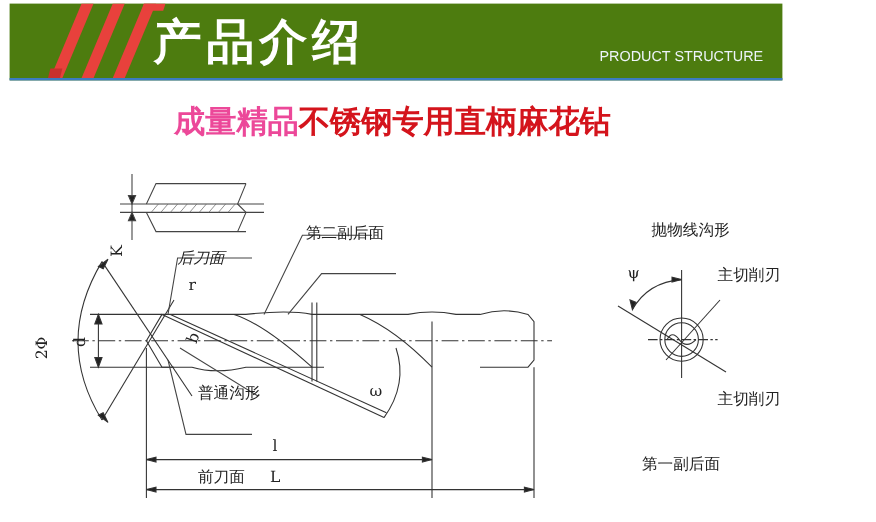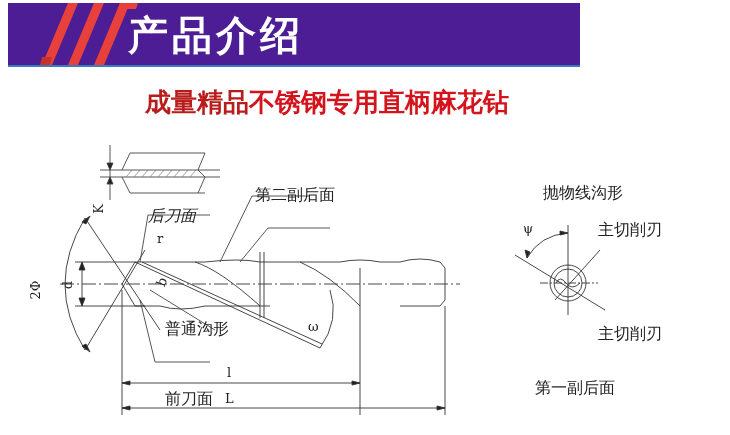--- a/index.html
+++ b/index.html
@@ -1,39 +1,40 @@
 <!DOCTYPE html>
 <html><head>
 <meta charset="utf-8">
 <style>
   html, body { margin: 0; padding: 0; background: #ffffff; }
   body { width: 730px; height: 435px; position: relative; overflow: hidden; font-family: "DejaVu Sans", sans-serif; }
-  .banner { position: absolute; left: 8px; top: 3px; width: 572px; height: 62px; background: #4c1d95; border-bottom: 2px solid #3b7cc0; }
+  .banner { position: absolute; left: 8px; top: 3px; width: 644px; height: 62px; background: #4d7c0f; border-bottom: 2px solid #3b7cc0; }
   .banner-title { position: absolute; left: 120px; top: 6px; font-size: 40px; font-weight: bold; color: #ffffff; letter-spacing: 4px; line-height: 52px; }
   .banner-sub { position: absolute; right: 16px; top: 36px; font-family: "Liberation Sans", sans-serif; font-size: 12px; color: #eef4fb; line-height: 16px; }
   .logo { position: absolute; left: 30px; top: 0px; width: 100px; height: 64px; }
   .headline { position: absolute; left: 145px; top: 86px; font-size: 26px; font-weight: bold; line-height: 32px; white-space: nowrap; }
-  .headline .dark { color: #b91c1c; }
+  .headline .dark { color: #ec4899; }
   .headline .red { color: #d4141c; text-align: right; }
   .diagram { position: absolute; left: 0; top: 130px; width: 730px; height: 305px; }
-  .lbl { position: absolute; font-family: "DejaVu Serif", serif; font-size: 16px; color: #222; white-space: nowrap; line-height: 16px; }
+  .lbl { position: absolute; font-family: "DejaVu Serif", serif; font-size: 13px; color: #222; white-space: nowrap; line-height: 16px; }
   .sym { position: absolute; font-family: "DejaVu Serif", serif; font-size: 13px; color: #222; line-height: 14px; }
 </style>
 </head>
 <body>
 
 <div class="banner">
   <svg class="logo" viewBox="0 0 100 64">
     <polygon points="4,62 14,62 40,0 30,0" fill="#e8413c"></polygon>
     <polygon points="2,62 4,54 14,54 12,62" fill="#c8302c"></polygon>
     <polygon points="30,62 40,62 66,0 56,0" fill="#e8413c"></polygon>
     <polygon points="56,62 66,62 92,0 82,0" fill="#e8413c"></polygon>
     <polygon points="82,0 100,0 98,6 80,6" fill="#e8413c"></polygon>
   </svg>
   <div class="banner-title">产品介绍</div>
+  <div class="banner-sub">PRODUCT STRUCTURE</div>
 </div>
 
 <div class="headline">
   <span class="dark">成量精品</span><span class="red">不锈钢专用直柄麻花钻</span>
 </div>
 
 <div class="diagram">
   <svg width="730" height="305" viewBox="0 130 730 305" style="position:absolute;left:0;top:0;" fill="none" stroke="#333" stroke-width="0.9">
 
     <g stroke="#444">

